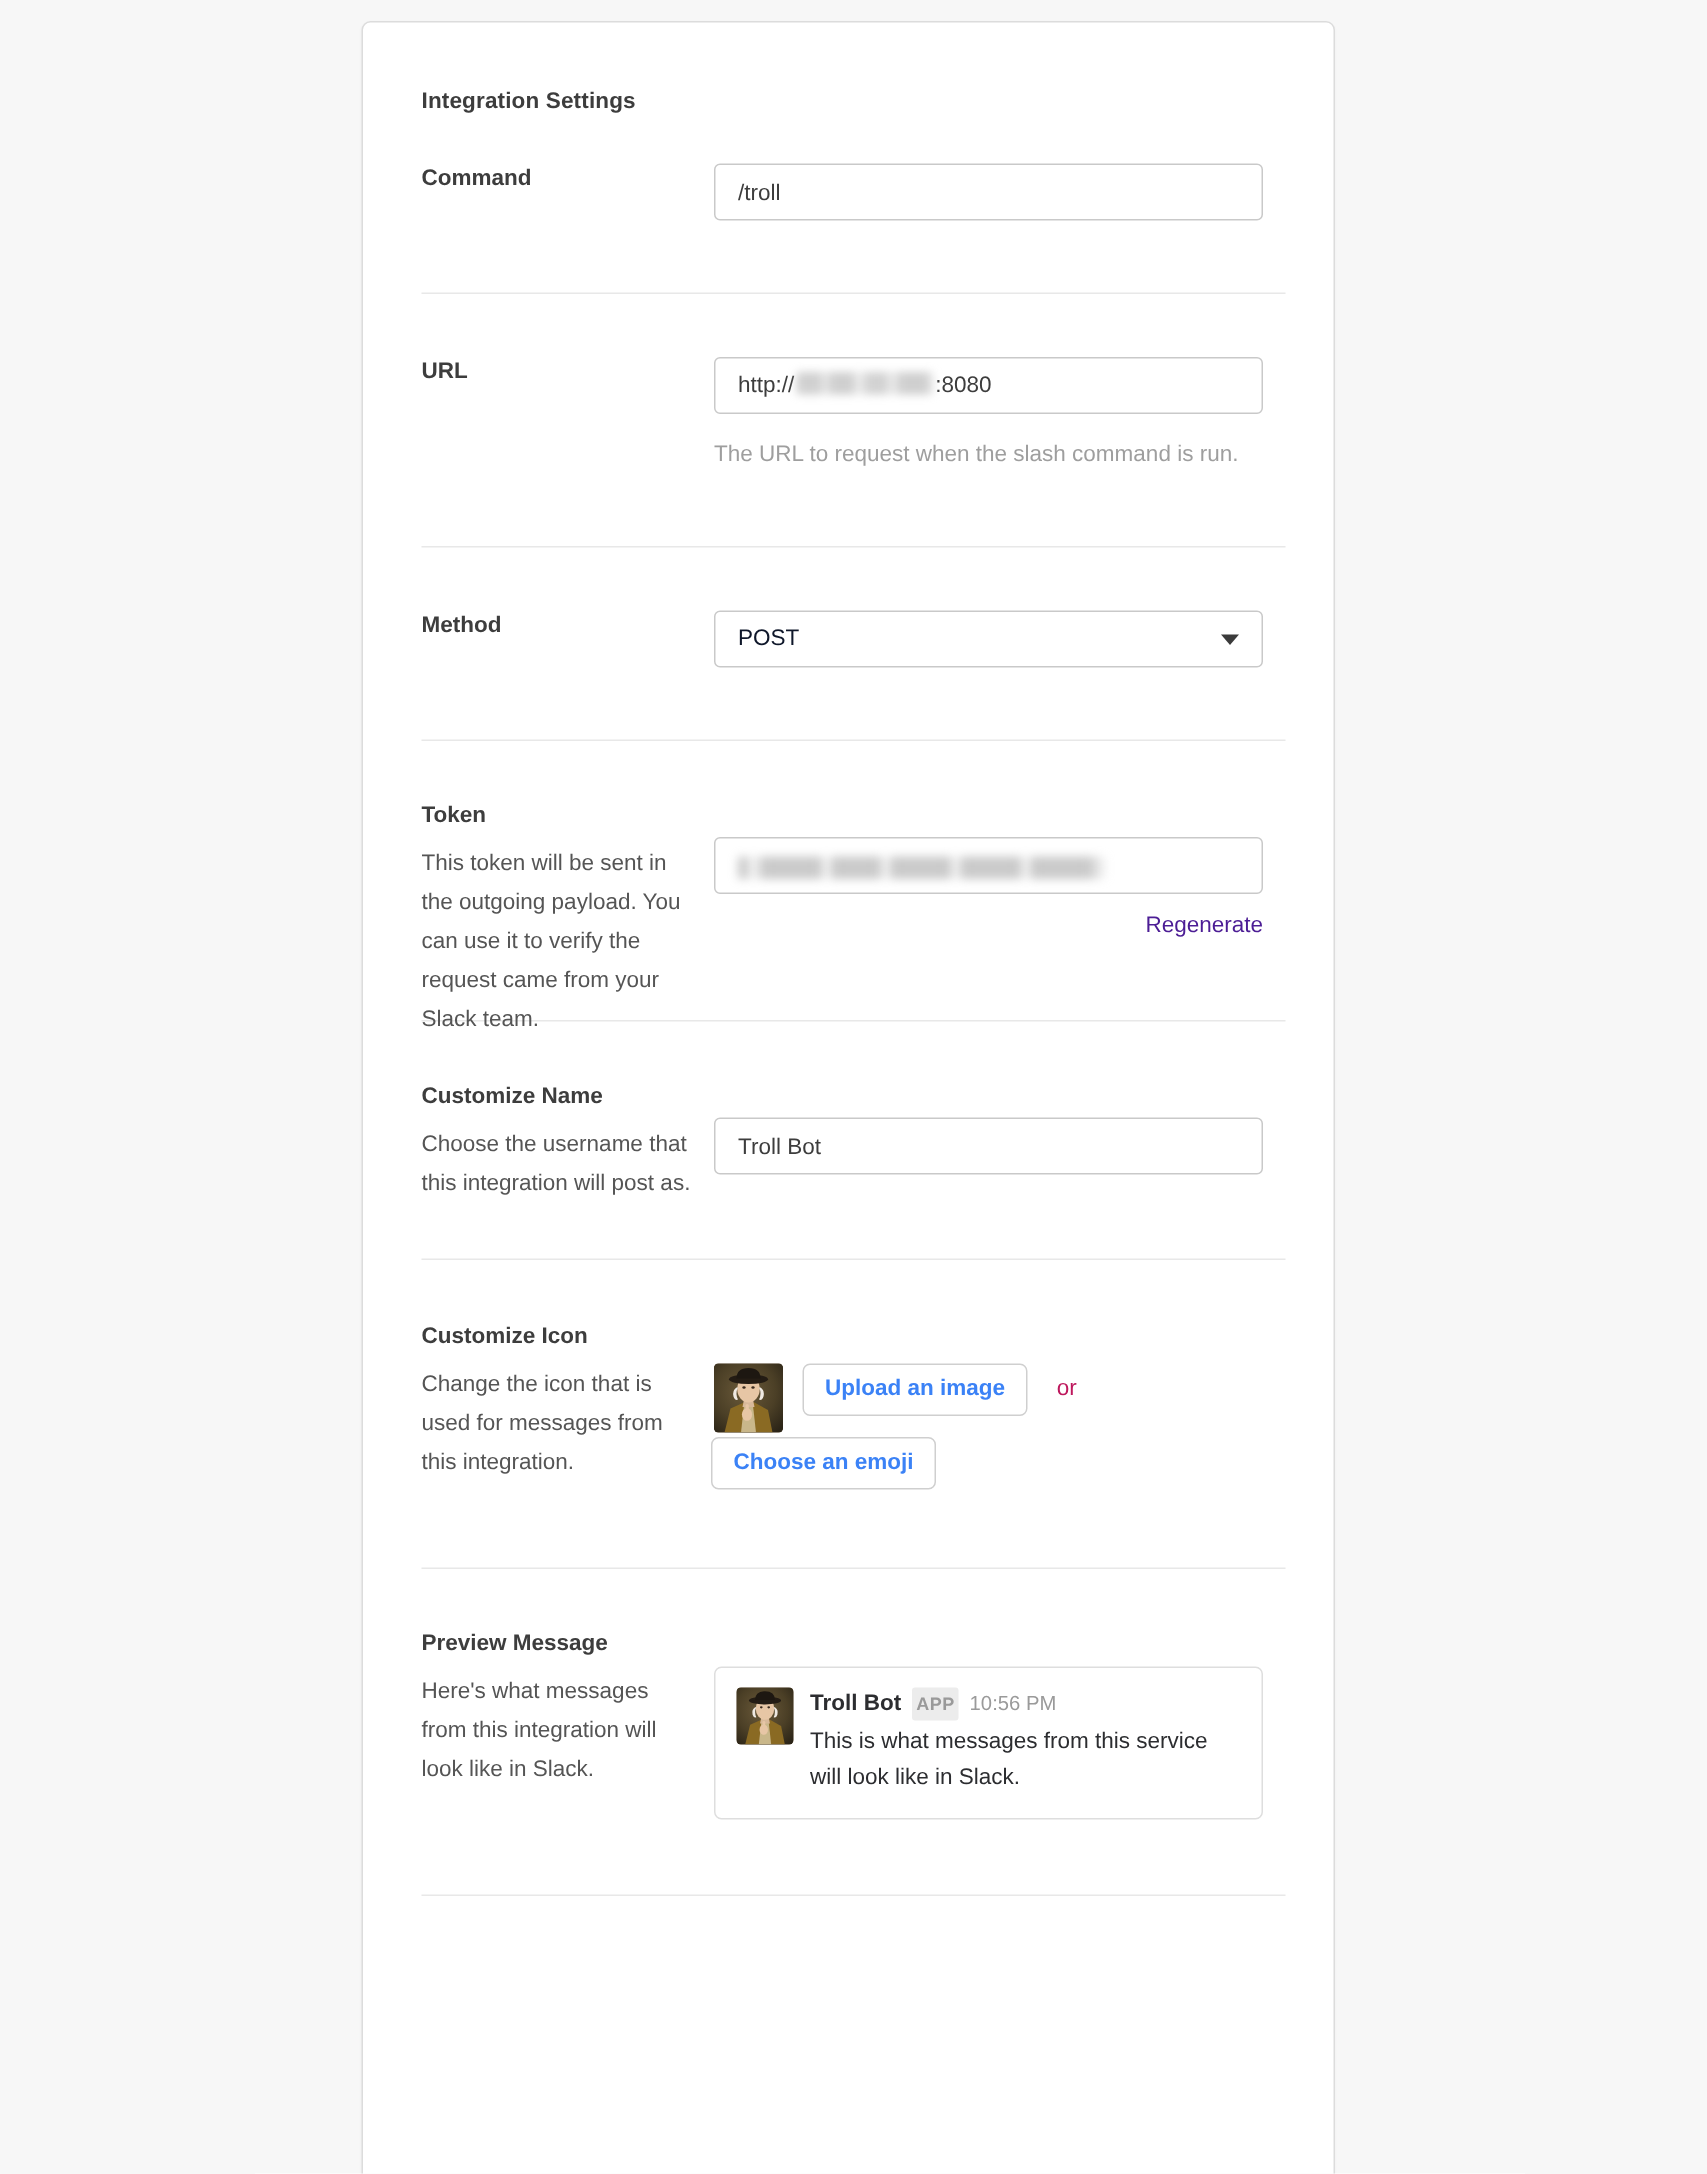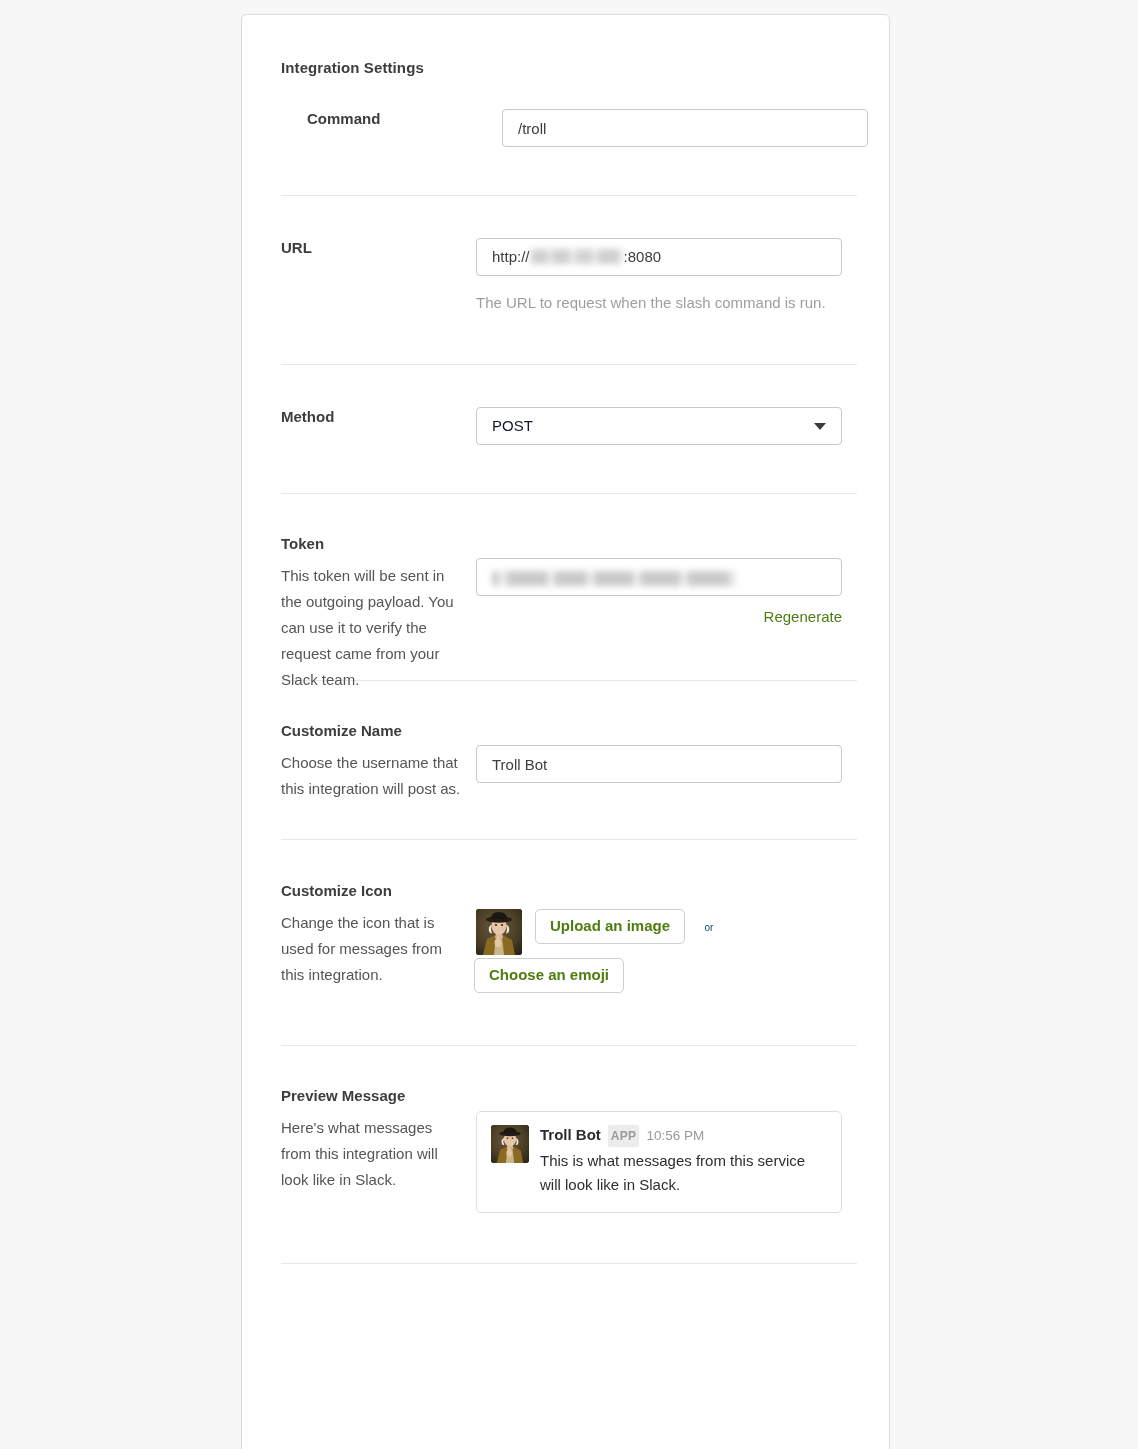--- a/index.html
+++ b/index.html
@@ -172,36 +172,36 @@
         rgba(235,235,235,0.12) 78%,
         rgba(150,150,150,0.5) 80%, rgba(150,150,150,0.5) 95%,
         rgba(240,240,240,0.1) 100%);
     filter: blur(3.2px);
     border-radius: 2px;
   }
 
   
   .link {
     font-size: 15px;
-    color: #4d7c0f;
+    color: #4c1d95;
     text-decoration: none;
     cursor: pointer;
   }
 
   
   .btn {
     display: inline-block;
     box-sizing: border-box;
     background: #ffffff;
     border: 1px solid #cfcfcf;
     border-radius: 5px;
     font-family: "Liberation Sans", sans-serif;
     font-size: 15px;
     font-weight: bold;
-    color: #4d7c0f;
+    color: #3b82f6;
     padding: 7px 14px 8px 14px;
     line-height: 18px;
     cursor: pointer;
   }
 
   
   .divider {
     height: 1px;
     background: #e8e8e8;
     width: 576px;
@@ -261,35 +261,35 @@
 
   .icon-row {
     display: flex;
     align-items: flex-start;
     gap: 13px;
   }
   .icon-btns {
     display: block;
   }
   .or-text {
-    font-size: 10px;
-    color: #0c4a6e;
+    font-size: 15px;
+    color: #be185d;
     line-height: 34px;
   }
 </style>
 </head>
 <body>
 
 <div class="page">
   <div class="card">
     <div class="card-inner">
 
       <h2 class="page-heading">Integration Settings</h2>
 
-      <div class="row" style="margin-top:33px;margin-left:26px;">
+      <div class="row" style="margin-top:33px;">
         <div class="row-label-col">
           <div class="field-label">Command</div>
         </div>
         <div class="row-field-col">
           <input class="text-input" type="text" value="/troll" style="">
         </div>
       </div>
 
       <div class="divider" style="margin-top:48px;"></div>
 

